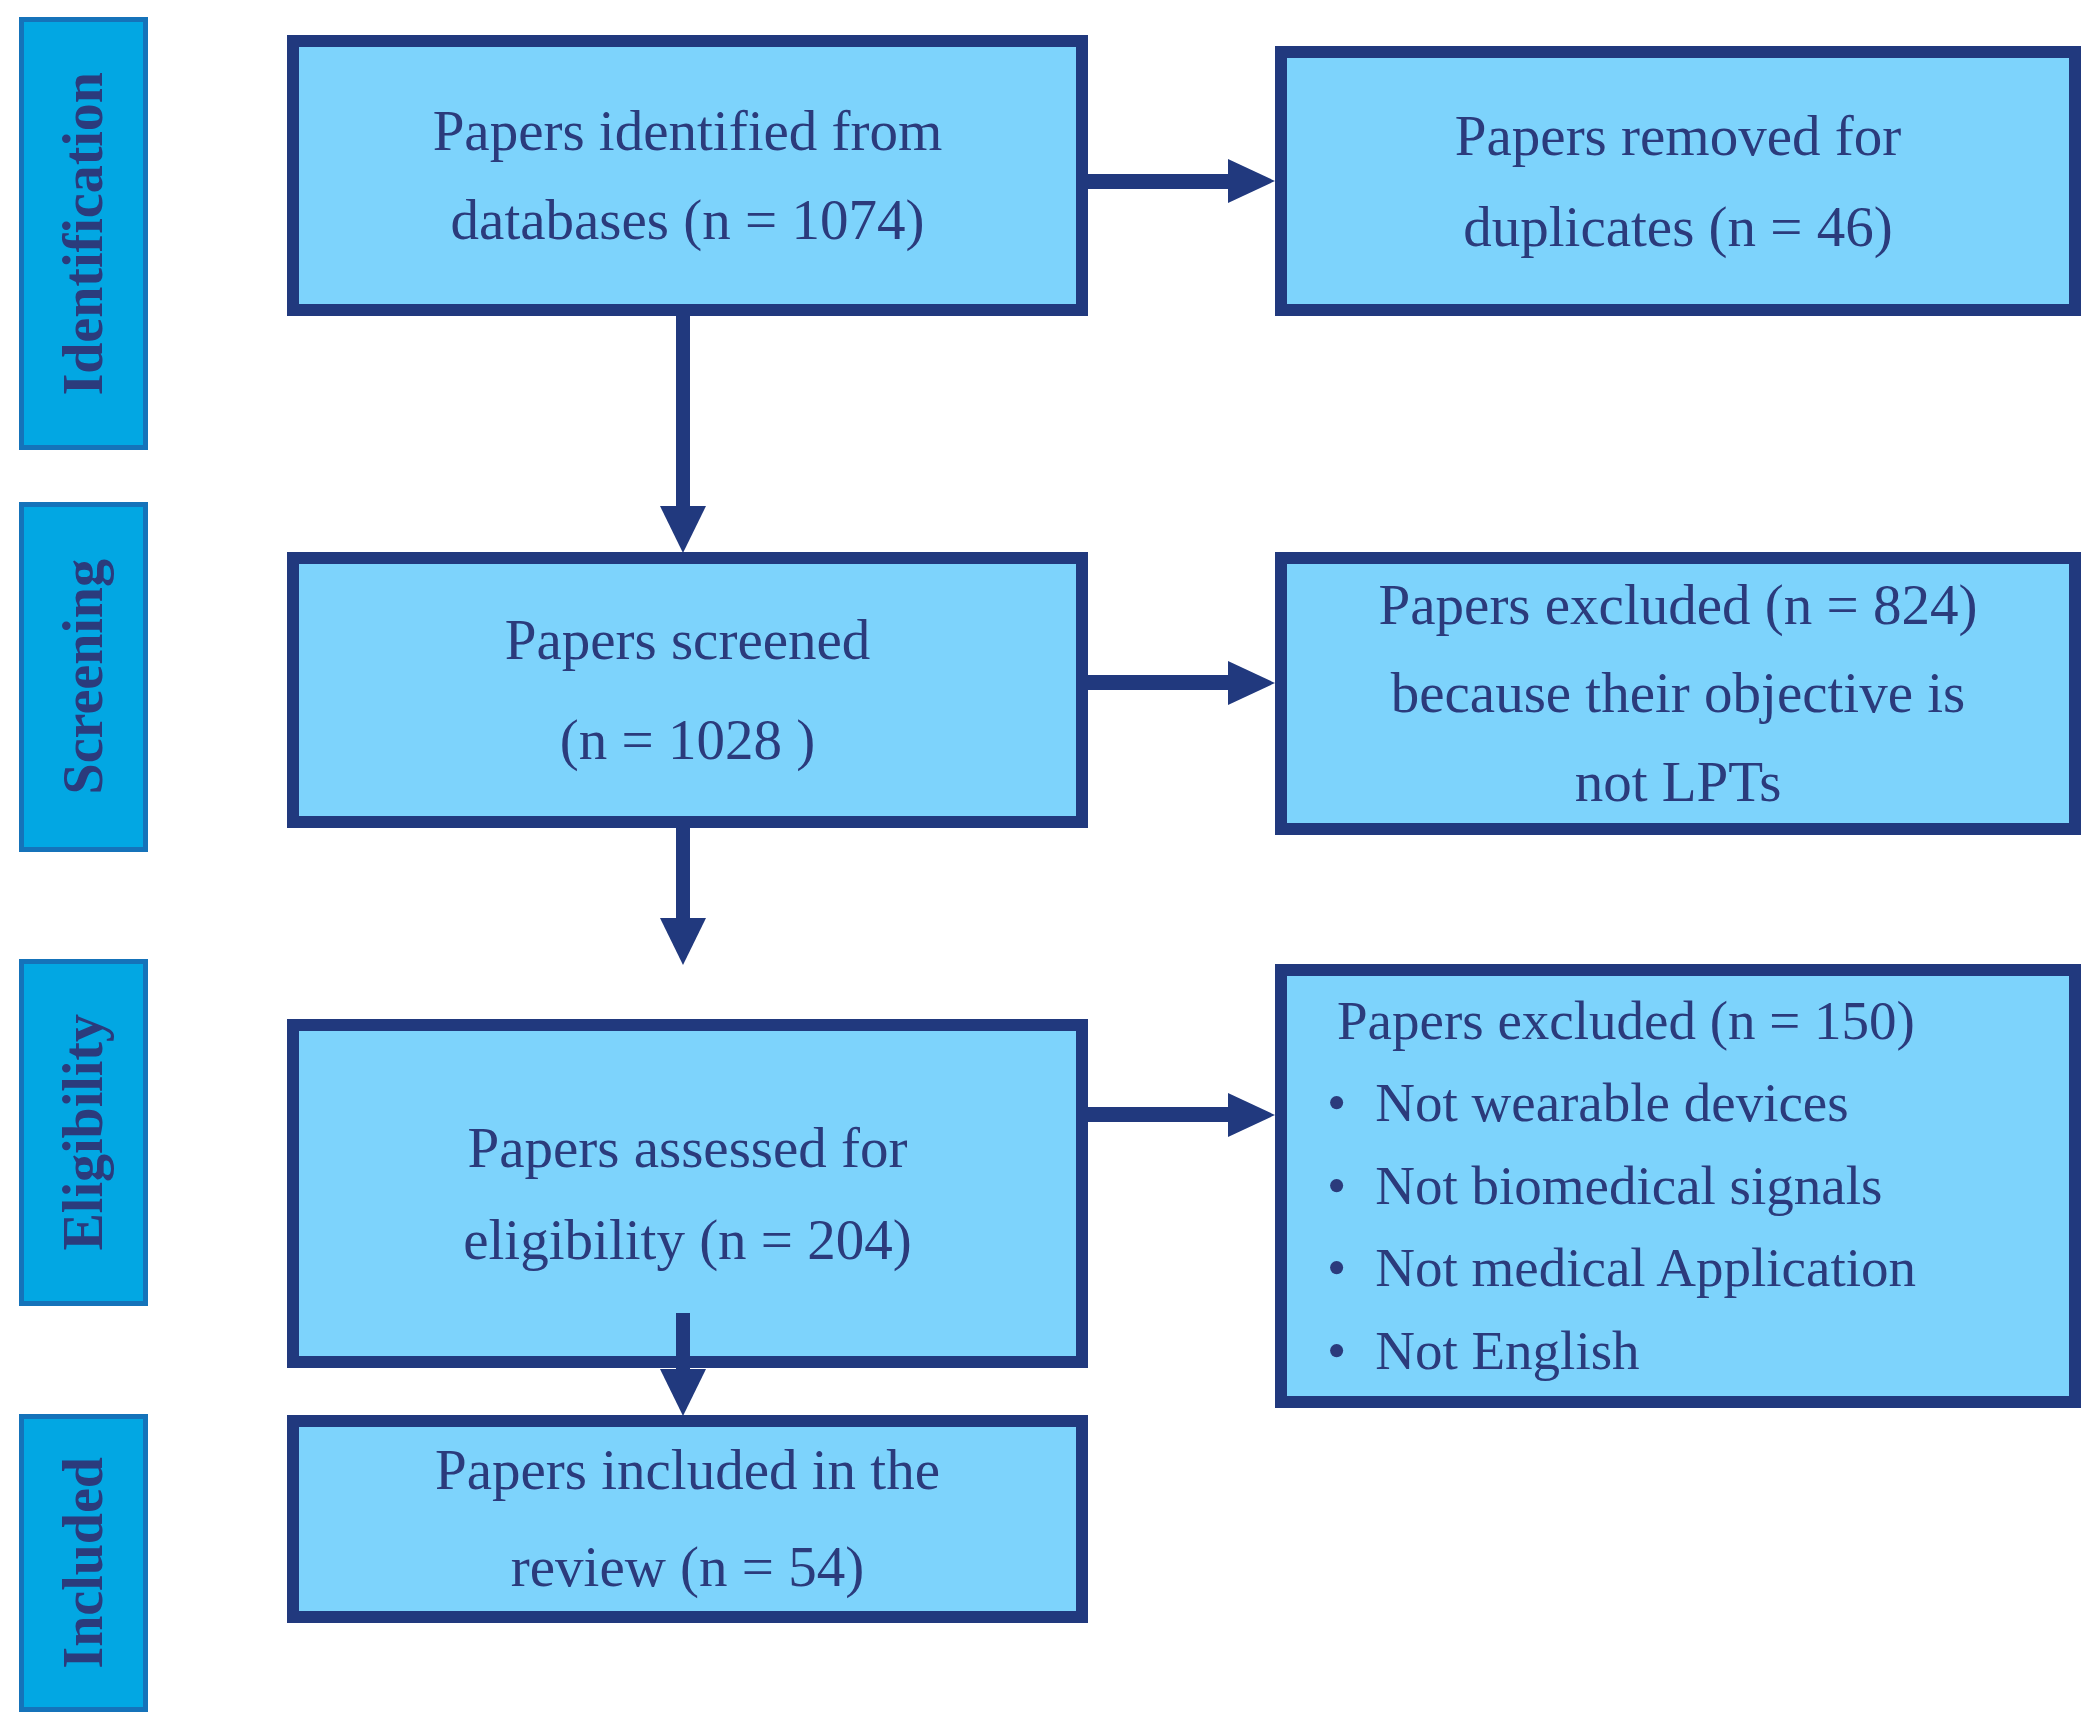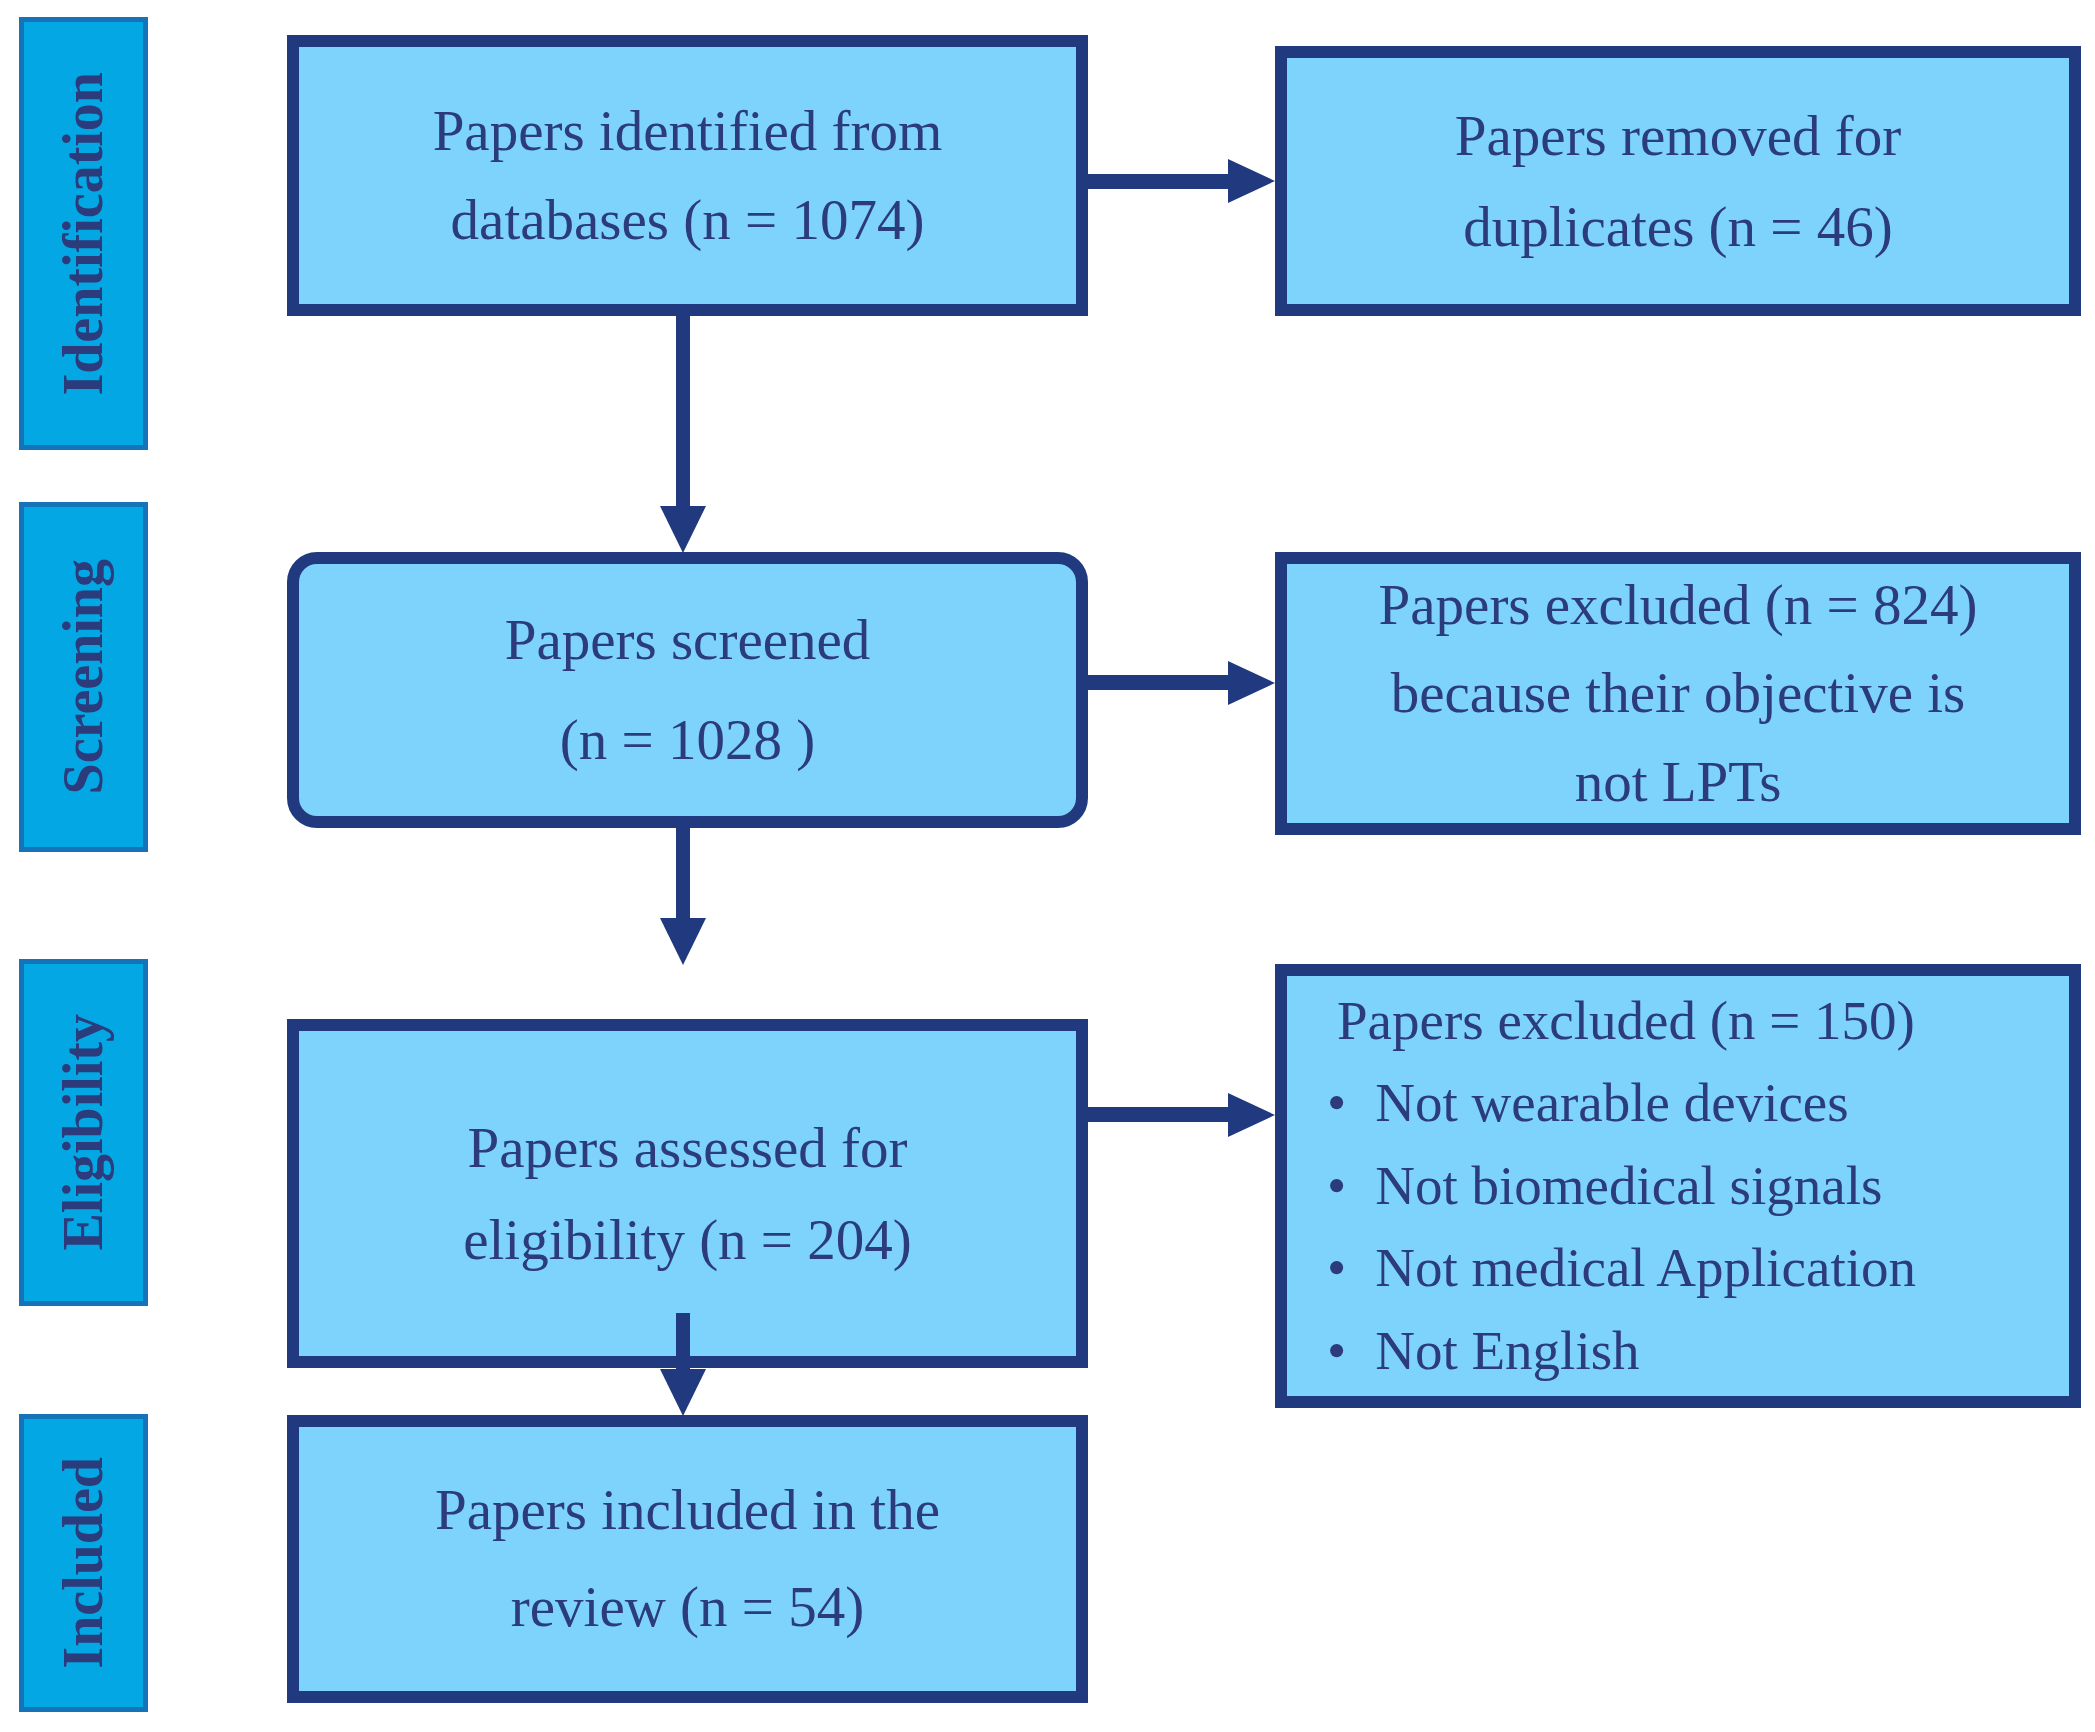--- a/index.html
+++ b/index.html
@@ -106,23 +106,23 @@
   #h3-shaft { left: 1086px; top: 1107px; width: 145px; height: 15px; }
   #h3-head  { left: 1228px; top: 1093px; }
 
   
   #stage-identification { top: 17px;   height: 433px; }
   #stage-screening      { top: 502px;  height: 350px; }
   #stage-eligibility    { top: 959px; height: 347px; }
   #stage-included       { top: 1414px; height: 298px; }
 
   #flow-identified { top: 35px;   height: 281px; }
-  #flow-screened   { top: 552px;  height: 276px; line-height: 1.75; border-radius: 30px; }
+  #flow-screened   { top: 552px;  height: 276px; line-height: 1.75; }
   #flow-assessed   { top: 1019px; height: 349px; line-height: 1.6; }
-  #flow-included   { top: 1415px; height: 288px; line-height: 1.7; }
+  #flow-included   { top: 1415px; height: 208px; line-height: 1.7; }
 
   #side-duplicates  { top: 46px;   height: 270px; line-height: 1.6; text-align: right; }
   #side-excluded-1  { top: 552px;  height: 283px; }
   #side-excluded-2  { top: 964px; height: 444px; }
 </style>
 </head>
 <body>
 
 <div class="canvas">
 

